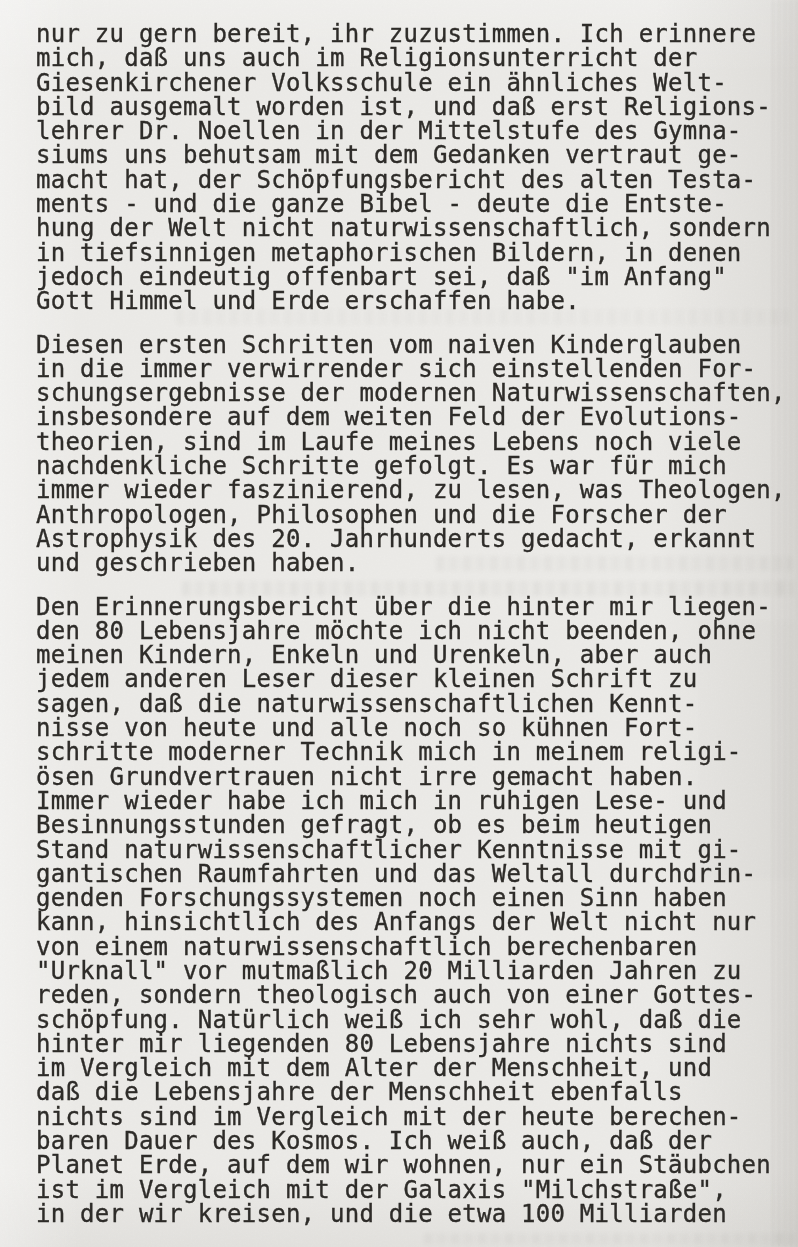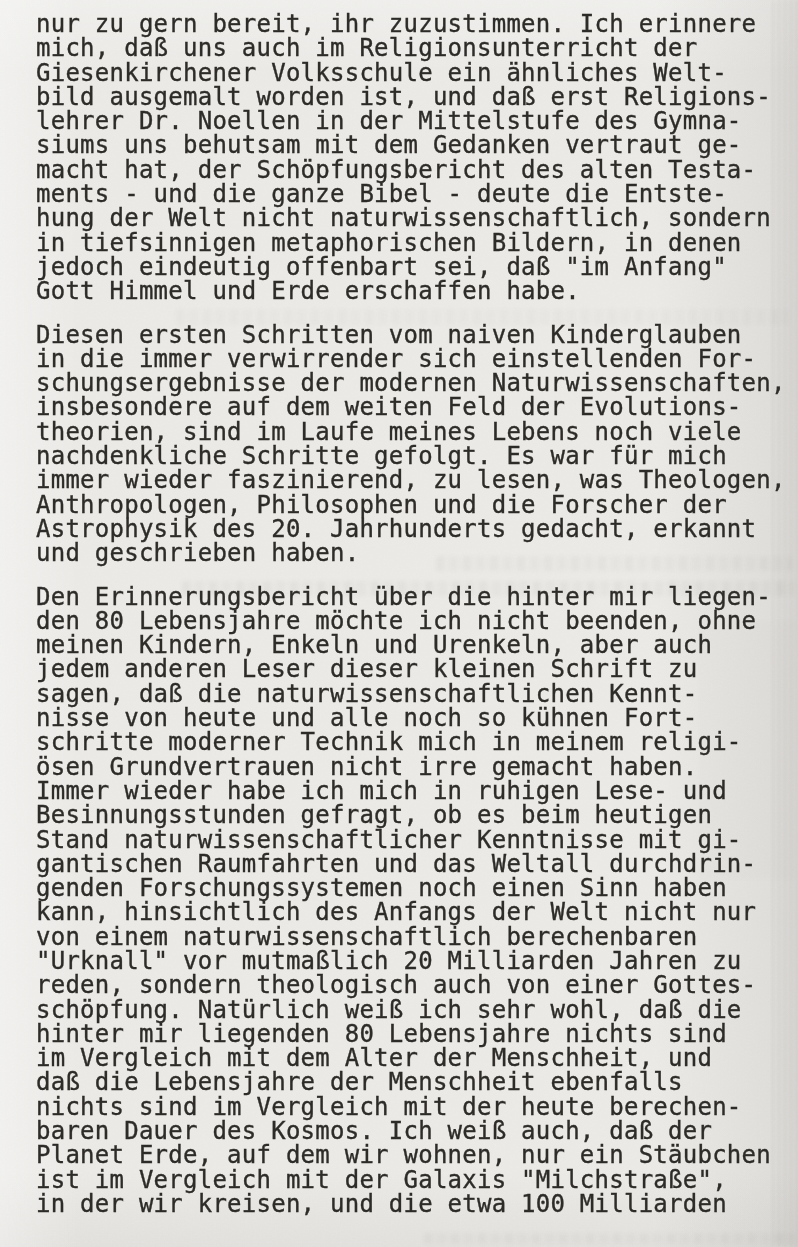--- a/index.html
+++ b/index.html
@@ -32,21 +32,21 @@
     inset: 0;
     width: 100%;
     height: 100%;
     opacity: 0.55;
     mix-blend-mode: multiply;
     pointer-events: none;
   }
   .text-block {
     position: absolute;
     left: 36px;
-    top: 12px;
+    top: 22px;
     width: 740px;
   }
   .para {
     margin: 0 0 19px 0;
     white-space: pre;
     font-size: 24px;
     line-height: 24.3px;
     letter-spacing: 0.25px;
     font-weight: normal;
     -webkit-text-stroke: 0.35px currentColor;

